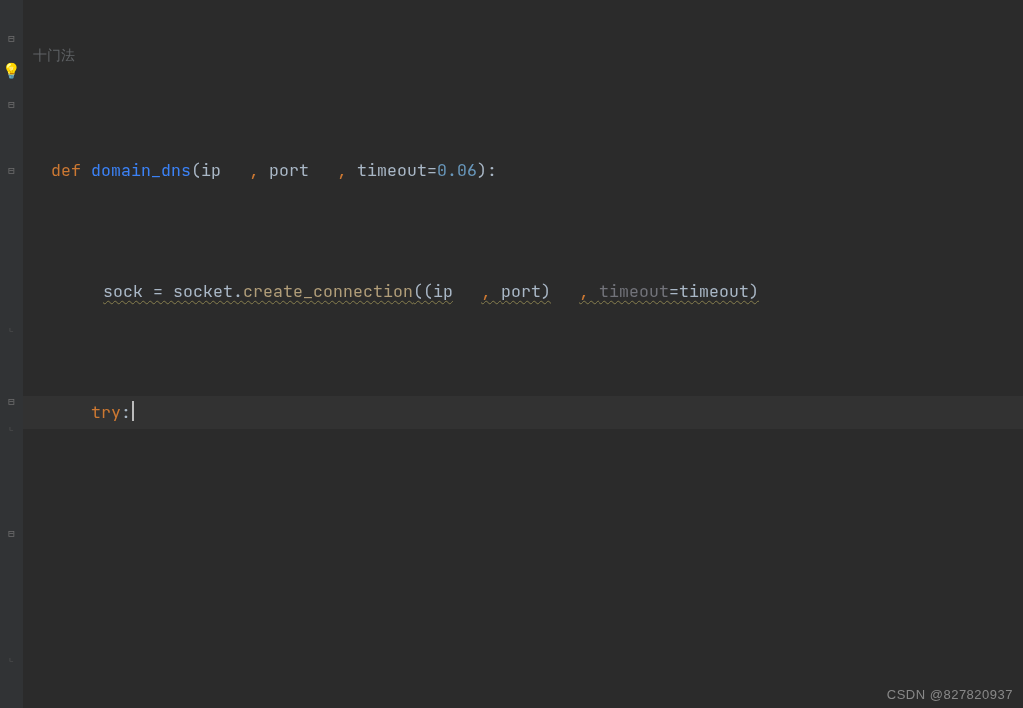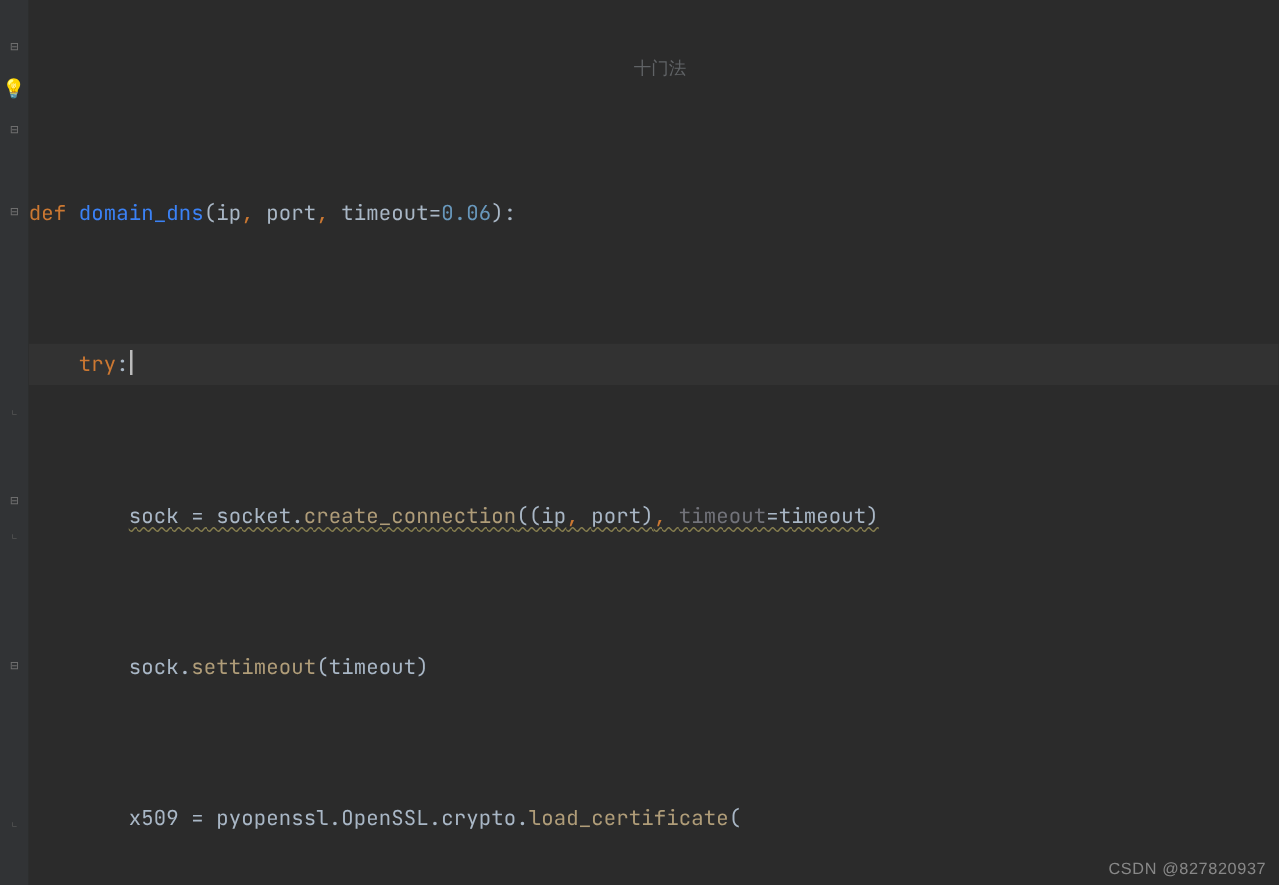--- a/index.html
+++ b/index.html
@@ -35,24 +35,23 @@
     padding-left: 0;
     position: relative;
     letter-spacing: 0.1px;
   }
   .top-crumb {
     height: 22px;
     line-height: 22px;
     color: #606366;
     font-size: 14px;
     padding-left: 10px;
-    text-align: center;
   }
   .line.current { background: #323232; }
-  .kw { color: #cc7832; }
+  .kw { color: #cc7832; margin-left: 28px; }
   .fn-decl { color: #3b82f6; }
   .fn-call { color: #b09d79; } 
   .num { color: #6897bb; }
   .unused { color: #72737a; }
   .warn-underline {
     text-decoration: underline wavy #867E4E;
     text-decoration-thickness: 1px;
     text-underline-offset: 3px;
   }
   .caret {
@@ -111,30 +110,28 @@
     <div class="g-icon fold-end" style="top:649px;height:33px;"></div>
   </div>
 
   <div class="code-area">
     <div class="top-crumb">十门法</div>
 
     
     <div class="line"><span class="kw">def </span><span class="fn-decl">domain_dns</span><span>(</span><span>ip</span><span class="kw">, </span><span>port</span><span class="kw">, </span><span>timeout</span><span>=</span><span class="num">0.06</span><span>):</span></div>
 
     
+    <div class="line"><span>        </span><span class="warn-underline"><span>sock = socket.</span><span class="fn-call">create_connection</span><span>((ip</span><span class="kw">, </span><span>port)</span><span class="kw">, </span><span class="unused">timeout</span><span>=timeout)</span></span></div>
+
+    
     <div class="line current"><span>    </span><span class="kw">try</span><span>:</span><span class="caret"></span></div>
 
     
-    <div class="line"><span>        </span><span class="warn-underline"><span>sock = socket.</span><span class="fn-call">create_connection</span><span>((ip</span><span class="kw">, </span><span>port)</span><span class="kw">, </span><span class="unused">timeout</span><span>=timeout)</span></span></div>
 
     
-    <div class="line"><span>        </span><span>sock.</span><span class="fn-call">settimeout</span><span>(timeout)</span></div>
-
-    
-    <div class="line"><span>        </span><span>x509 = pyopenssl.OpenSSL.crypto.</span><span class="fn-call">load_certificate</span><span>(</span></div>
 
     
     
 
     
     
 
     
     
 

